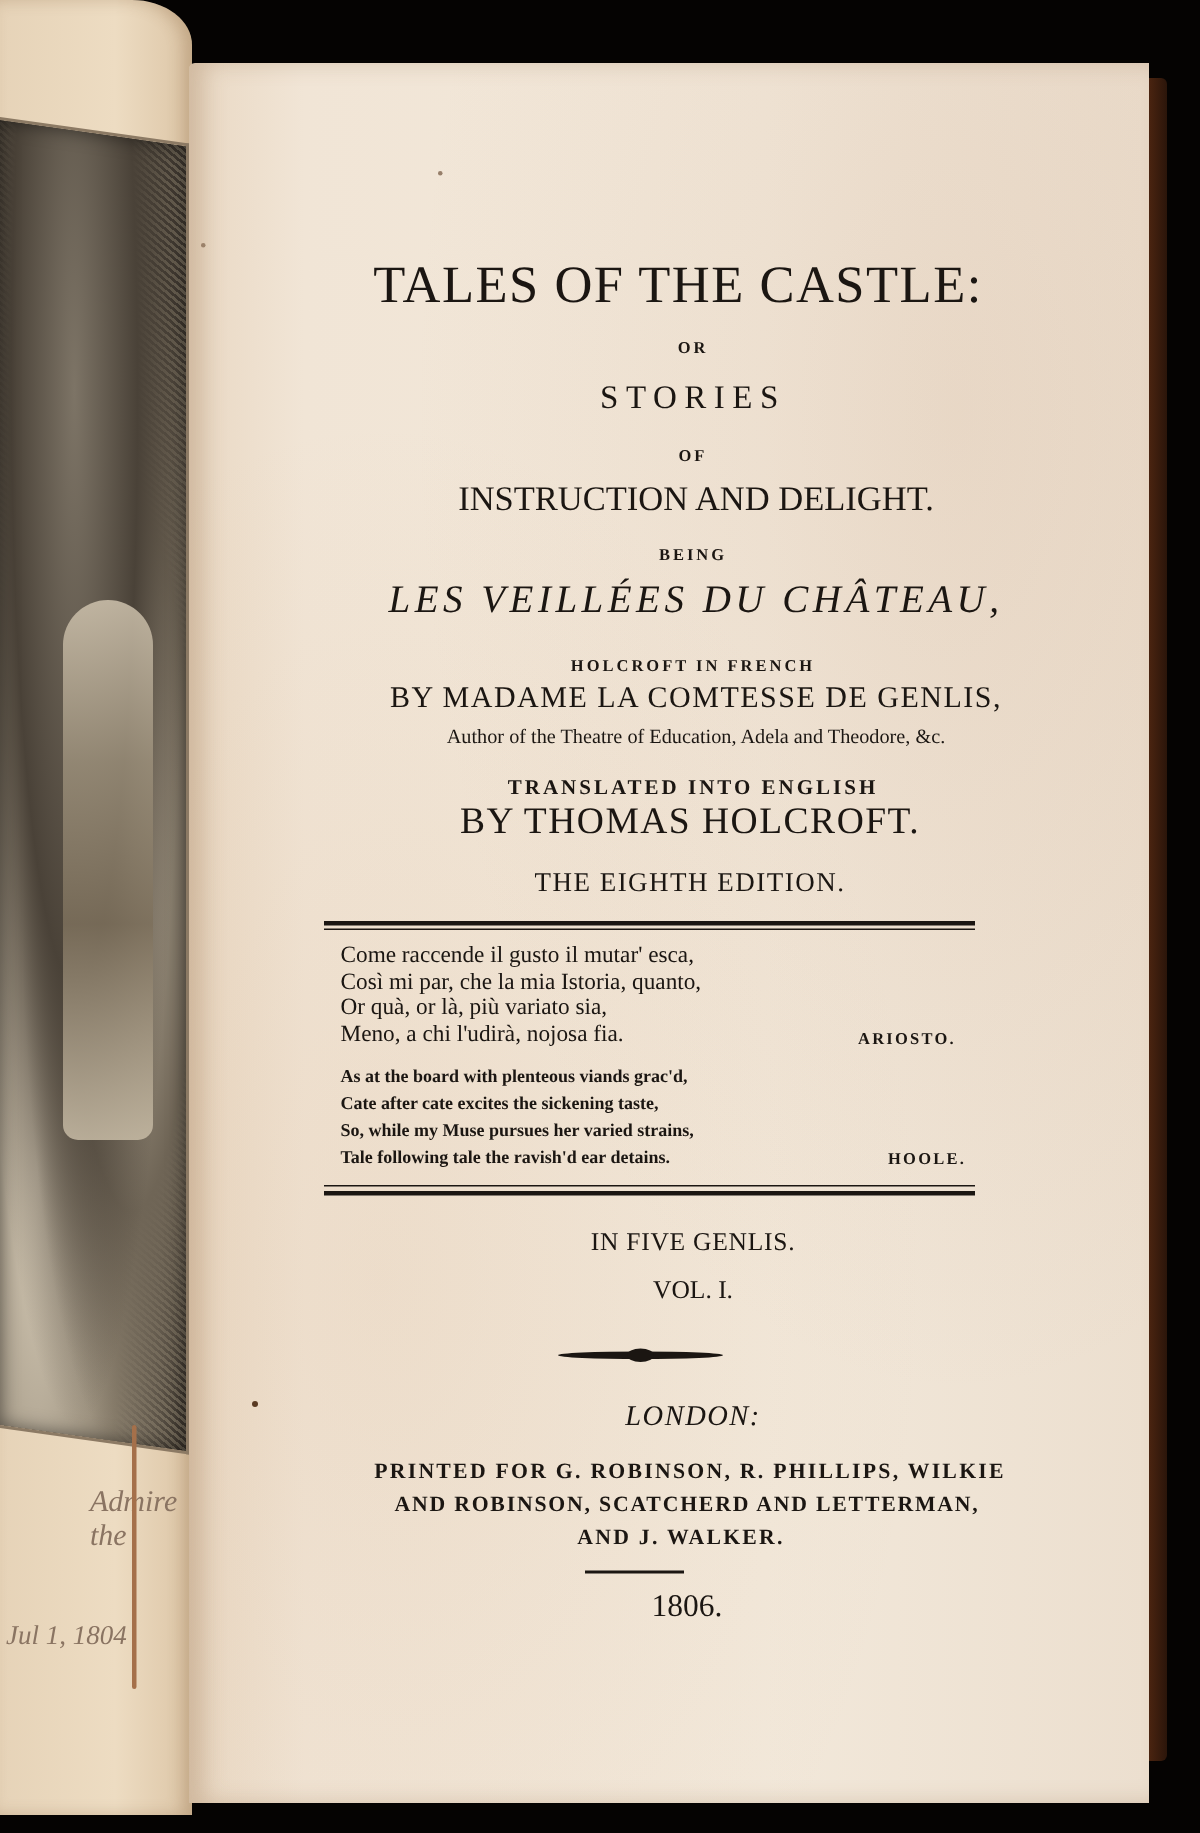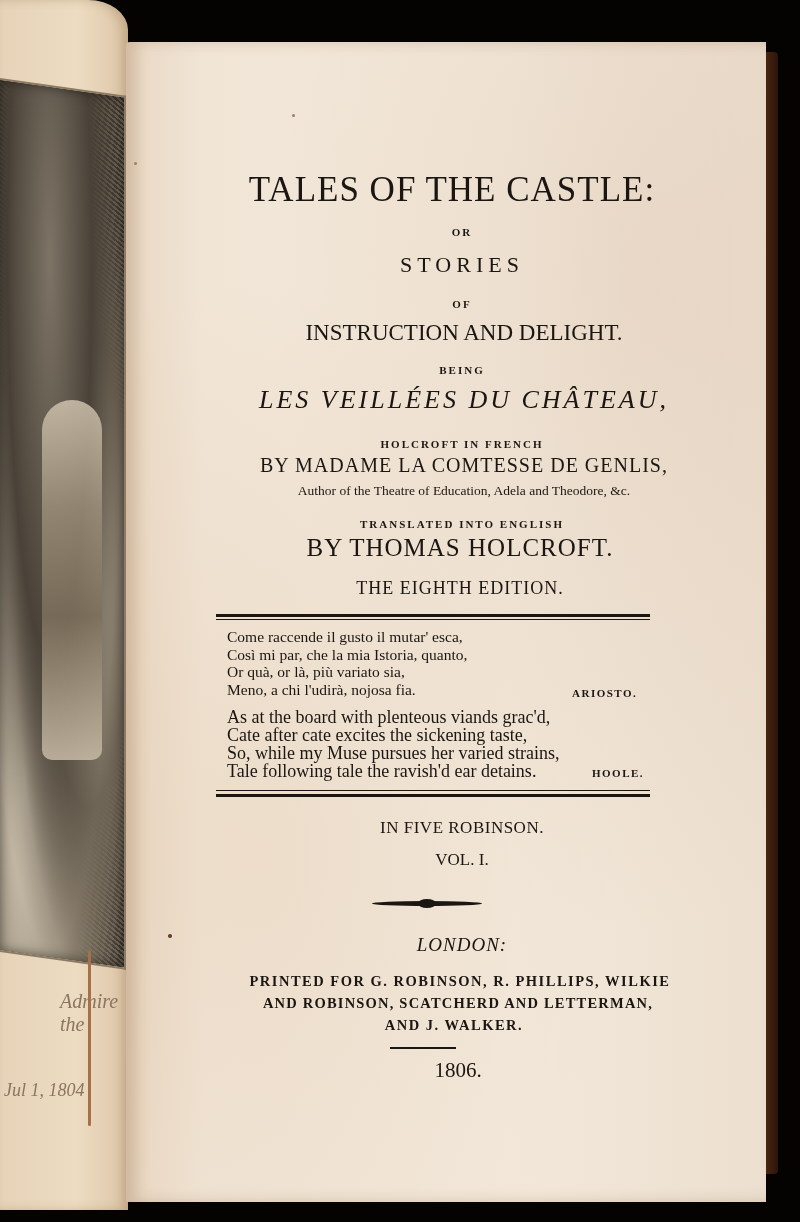--- a/index.html
+++ b/index.html
@@ -65,35 +65,35 @@
     .t-main { top: 128px; font-size: 35px; letter-spacing: 1px; left: 20px; width: 612px; }
     .t-or { top: 184px; font-size: 11px; letter-spacing: 2px; font-weight: bold; left: 16px; }
     .t-stories { top: 210px; font-size: 22px; letter-spacing: 5px; left: 16px; }
     .t-of { top: 256px; font-size: 11px; letter-spacing: 2px; font-weight: bold; left: 16px; }
     .t-instr { top: 278px; font-size: 23px; left: 18px; }
     .t-being { top: 322px; font-size: 11px; letter-spacing: 2px; font-weight: bold; left: 16px; }
     .t-veillees { top: 343px; font-size: 26px; font-style: italic; letter-spacing: 3px; left: 18px; }
     .t-written { top: 396px; font-size: 11px; letter-spacing: 2px; font-weight: bold; left: 16px; }
     .t-madame { top: 412px; font-size: 20px; letter-spacing: 1px; left: 18px; }
     .t-author { top: 441px; font-size: 13.5px; left: 18px; }
-    .t-transl { top: 476px; font-size: 11px; letter-spacing: 2px; font-weight: bold; left: 16px; }
+    .t-transl { top: 476px; font-size: 14px; letter-spacing: 2px; font-weight: bold; left: 16px; }
     .t-holcroft { top: 492px; font-size: 25px; letter-spacing: 1px; left: 14px; }
     .t-edition { top: 536px; font-size: 18px; letter-spacing: 1px; left: 14px; }
     .rule {
       position: absolute; left: 90px; width: 434px; background: #1b1612;
     }
     .rule-a1 { top: 572px; height: 3px; }
     .rule-a2 { top: 577px; height: 1px; }
     .rule-b1 { top: 748px; height: 1px; }
     .rule-b2 { top: 752px; height: 3px; }
     .poem {
       position: absolute; left: 101px; color: #1b1612; font-size: 15.5px; line-height: 17.5px;
     }
     .poem-it { top: 586px; }
-    .poem-en { top: 666px; font-size: 18px; line-height: 18px; }
+    .poem-en { top: 666px; font-size: 12px; line-height: 18px; font-weight: bold; }
     .poem-line { white-space: nowrap; }
     .attr {
       position: absolute; color: #1b1612; font-size: 11px; letter-spacing: 1.5px; font-weight: bold;
     }
     .attr-ariosto { left: 446px; top: 645px; }
     .attr-hoole { left: 466px; top: 725px; }
     .t-five { top: 776px; font-size: 17px; letter-spacing: 0.5px; left: 16px; }
     .t-vol { top: 808px; font-size: 17px; left: 16px; }
     .ornament {
       position: absolute; left: 246px; top: 859px; width: 110px; height: 5px;
@@ -156,21 +156,21 @@
     <div class="poem-line">As at the board with plenteous viands grac'd,</div>
     <div class="poem-line">Cate after cate excites the sickening taste,</div>
     <div class="poem-line">So, while my Muse pursues her varied strains,</div>
     <div class="poem-line">Tale following tale the ravish'd ear detains.</div>
   </div>
   <div class="attr attr-hoole">HOOLE.</div>
 
   <div class="rule rule-b1"></div>
   <div class="rule rule-b2"></div>
 
-  <div class="tp t-five">IN FIVE ROBINSON.</div>
+  <div class="tp t-five">IN FIVE GENLIS.</div>
   <div class="tp t-vol">VOL. I.</div>
 
   <div class="ornament"></div>
 
   <div class="tp t-london">LONDON:</div>
   <div class="tp t-printed">PRINTED FOR G. ROBINSON, R. PHILLIPS, WILKIE</div>
   <div class="tp t-printed2">AND ROBINSON, SCATCHERD AND LETTERMAN,</div>
   <div class="tp t-printed3">AND J. WALKER.</div>
 
   <div class="rule-short"></div>

